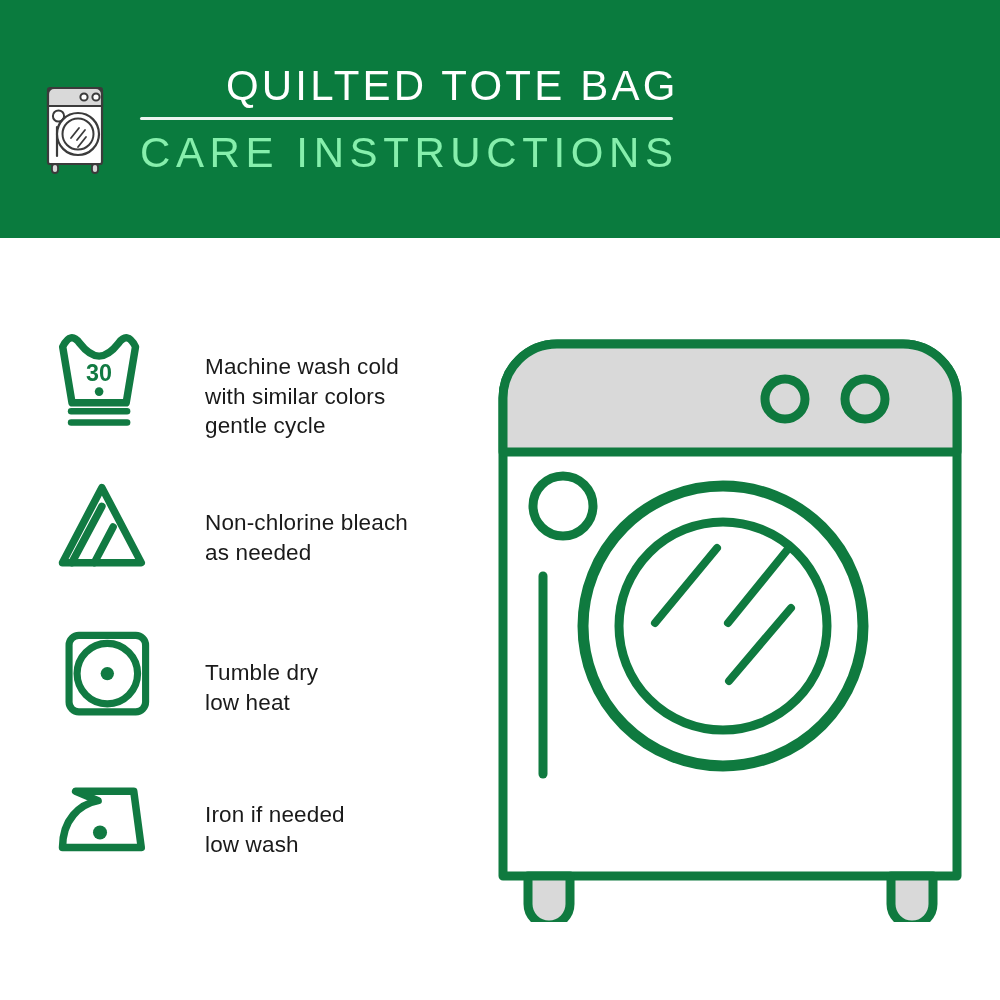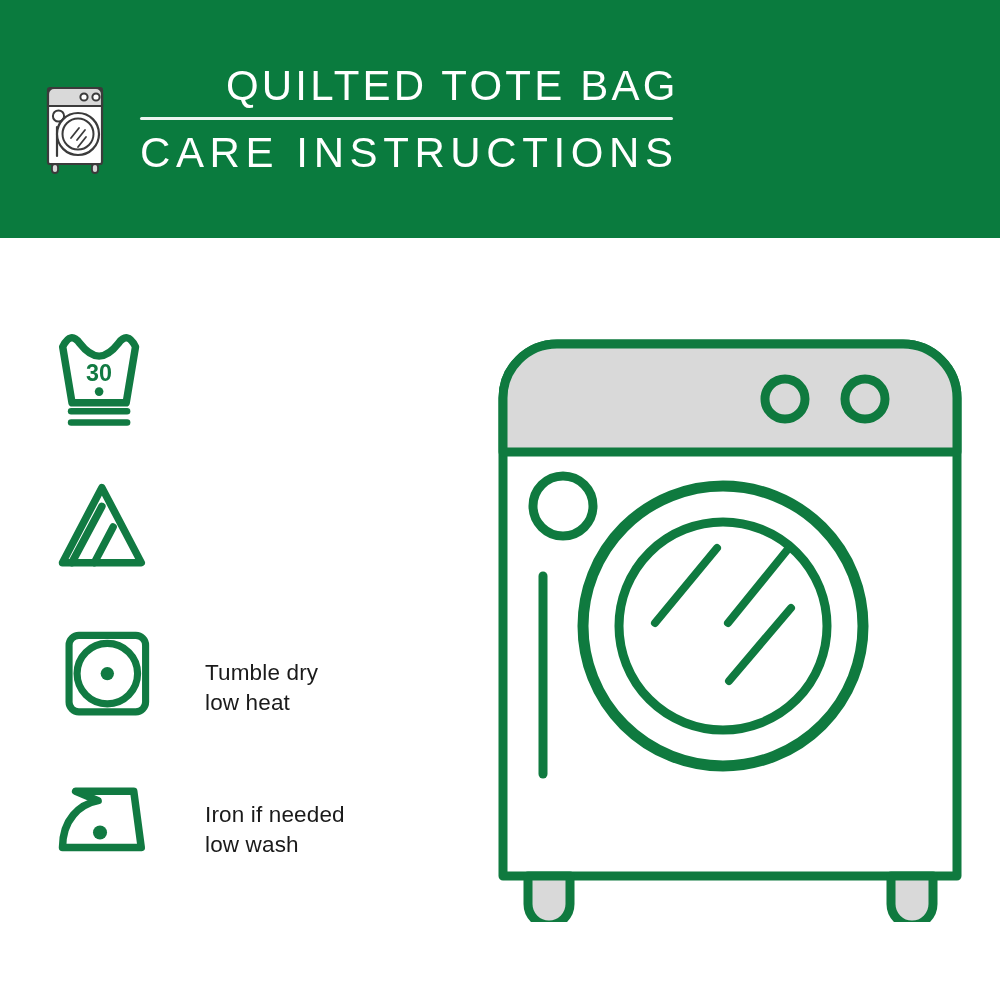--- a/index.html
+++ b/index.html
@@ -57,21 +57,21 @@
   #title-divider {
     width: 533px;
     height: 3px;
     background: #ffffff;
     opacity: 0.92;
     margin-top: 7px;
     margin-bottom: 9px;
     border-radius: 2px;
   }
   #title-line-2 {
-    color: #ffffff;
+    color: #86efac;
     font-size: 42px;
     line-height: 48px;
     font-weight: 400;
     letter-spacing: 5.6px;
     white-space: nowrap;
     font-family: "Liberation Sans", sans-serif;
   }
 
   
   #instruction-list {
@@ -173,30 +173,35 @@
                  L76 78 L18 78 Z" fill="none" stroke="#117a42" stroke-width="8" stroke-linejoin="round" stroke-linecap="round"></path>
 
         <text x="47" y="55" font-family="'Liberation Sans', sans-serif" font-size="25" font-weight="700" fill="#117a42" text-anchor="middle">30</text>
 
         <circle cx="47" cy="66" r="4.6" fill="#117a42"></circle>
 
         <line x1="17" y1="87" x2="77" y2="87" stroke="#117a42" stroke-width="7" stroke-linecap="round"></line>
         <line x1="17" y1="99" x2="77" y2="99" stroke="#117a42" stroke-width="7" stroke-linecap="round"></line>
       </svg>
     </div>
+    <div class="instruction-text">Machine wash cold
+with similar colors
+gentle cycle</div>
   </div>
 
   <div class="instruction-row row-bleach">
     <div class="instruction-symbol">
       <svg viewBox="0 0 112 100" width="105" height="94" aria-hidden="true">
         <path d="M50 8 L92 88 L8 88 Z" fill="none" stroke="#117a42" stroke-width="8" stroke-linejoin="round"></path>
         <line x1="50" y1="28" x2="18" y2="88" stroke="#117a42" stroke-width="8" stroke-linecap="round"></line>
         <line x1="62" y1="50" x2="42" y2="88" stroke="#117a42" stroke-width="8" stroke-linecap="round"></line>
       </svg>
     </div>
+    <div class="instruction-text">Non-chlorine bleach
+as needed</div>
   </div>
 
   <div class="instruction-row row-dry">
     <div class="instruction-symbol">
       <svg viewBox="0 0 112 100" width="100" height="89" aria-hidden="true">
         <rect x="10" y="6" width="86" height="86" rx="11" fill="none" stroke="#117a42" stroke-width="8"></rect>
         <circle cx="53" cy="49" r="34" fill="none" stroke="#117a42" stroke-width="8"></circle>
         <circle cx="53" cy="49" r="7.5" fill="#117a42"></circle>
       </svg>
     </div>

